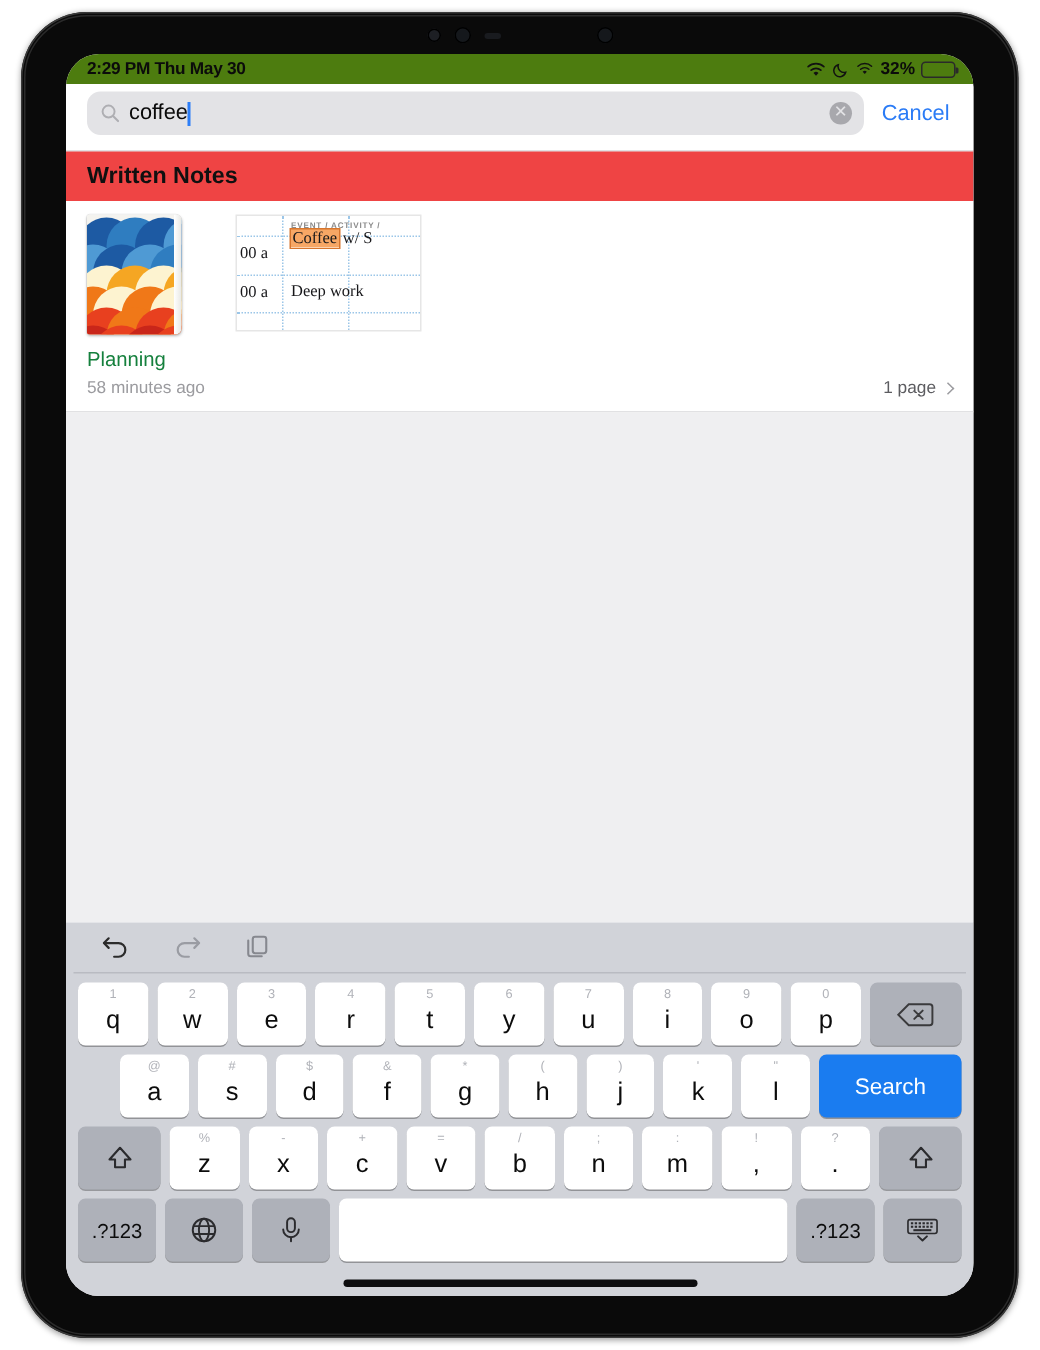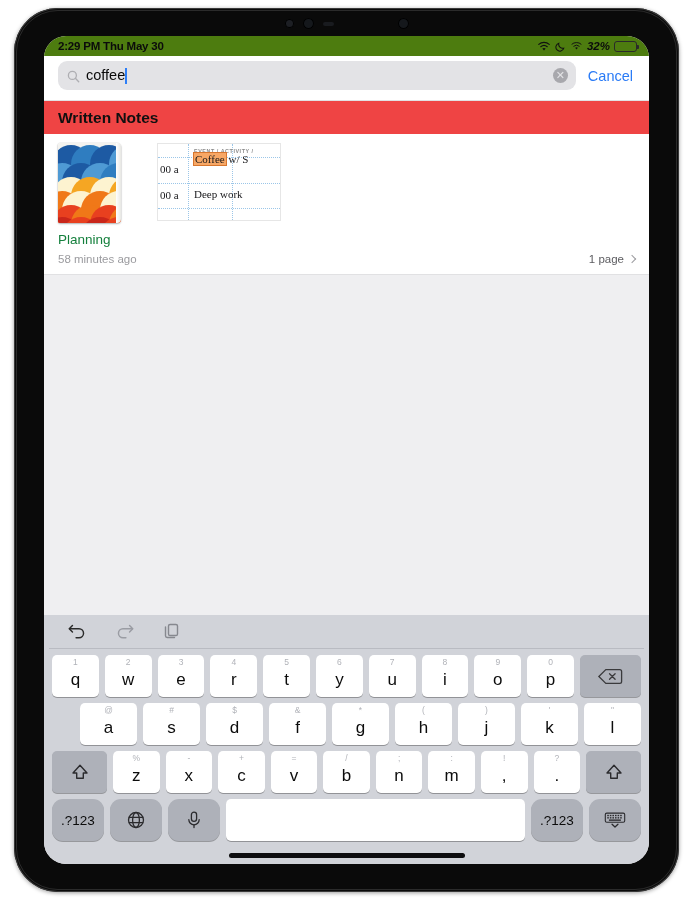--- a/index.html
+++ b/index.html
@@ -52,21 +52,21 @@
     display: flex; align-items: center;
     justify-content: space-between;
     padding: 0 12px 0 14px;
     font-size: 11.5px;
     font-weight: bold;
     color: #0b0b0b;
     background: #4d7c0f;
   }
   .status-left { letter-spacing: -0.2px; white-space: nowrap; }
   .status-right { display: flex; align-items: center; gap: 4px; }
-  .status-right .pct { font-size: 11.5px; font-weight: bold; font-style: italic; }
+  .status-right .pct { font-size: 11.5px; font-weight: bold; }
   .icn { display: inline-flex; align-items: center; }
   .battery {
     width: 23px; height: 11px;
     border: 1.3px solid #2a2a2a; border-radius: 3px;
     position: relative; padding: 1px;
   }
   .battery:after {
     content: ""; position: absolute; right: -3.2px; top: 3px;
     width: 2px; height: 4px; background: #2a2a2a; border-radius: 0 1px 1px 0;
   }
@@ -225,21 +225,21 @@
     text-align: center;
     font-size: 8.5px; color: #b0b2b8;
   }
   .key .main { margin-top: 7px; }
   .key.mod { background: #aeb1b9; box-shadow: 0 1px 0 rgba(0,0,0,.28); }
   .key.accent { background: #1a7cf0; color: #fff; font-size: 15px; }
   .key.accent .main { margin-top: 0; }
   .key.wide-sh { flex: 0 0 55px; }
   .key.wide-bk { flex: 0 0 61px; }
   .key.wide-sr { flex: 0 0 95px; }
-  .key.fn { flex: 0 0 52px; font-size: 13.5px; border-radius: 11px; }
+  .key.fn { flex: 0 0 52px; font-size: 13.5px; }
   .key.space { flex: 1; }
   .key.fn .main, .key.mod .main { margin-top: 0; }
   .spacer-l { flex: 0 0 22px; }
   .homebar {
     height: 18px; display: flex; align-items: center; justify-content: center;
     background: #d1d3d9;
   }
   .homebar .bar {
     width: 236px; height: 5px; border-radius: 3px; background: #0d0d0f;
   }
@@ -469,20 +469,23 @@
               <span class="main">j</span>
             </div>
             <div class="key">
               <span class="alt">'</span>
               <span class="main">k</span>
             </div>
             <div class="key">
               <span class="alt">"</span>
               <span class="main">l</span>
             </div>
+            <div class="key accent wide-sr">
+              <span class="main">Search</span>
+            </div>
           </div>
       <div class="kb-row r3" id="kb-row3">
             <div class="key mod wide-sh">
               <svg width="20" height="20" viewBox="0 0 20 20">
                 <path d="M10 3.2 17 11h-3.7v5.2H6.7V11H3z" fill="none" stroke="#2b2b2e" stroke-width="1.4" stroke-linejoin="round"></path>
               </svg>
             </div>
             <div class="key">
               <span class="alt">%</span>
               <span class="main">z</span>

